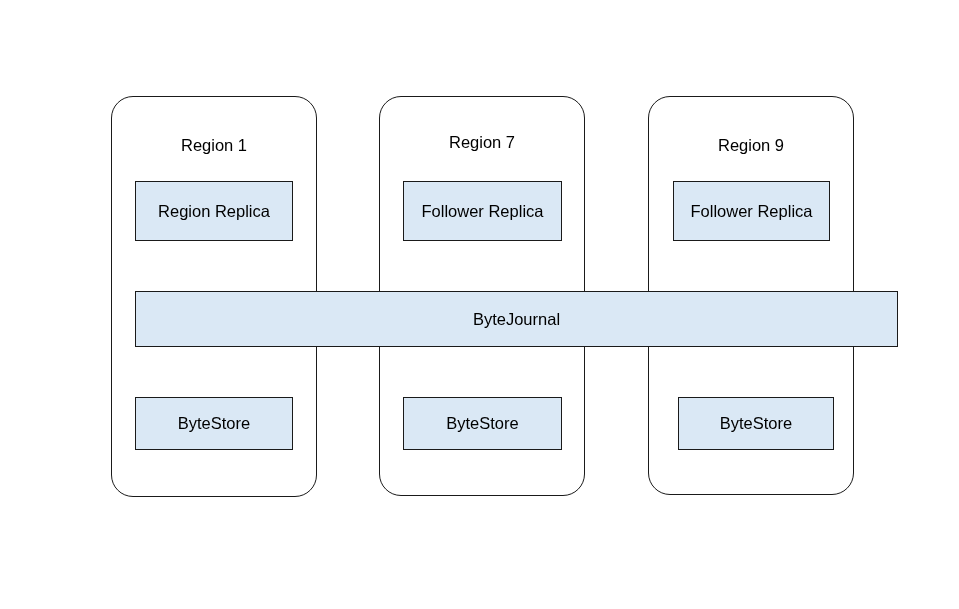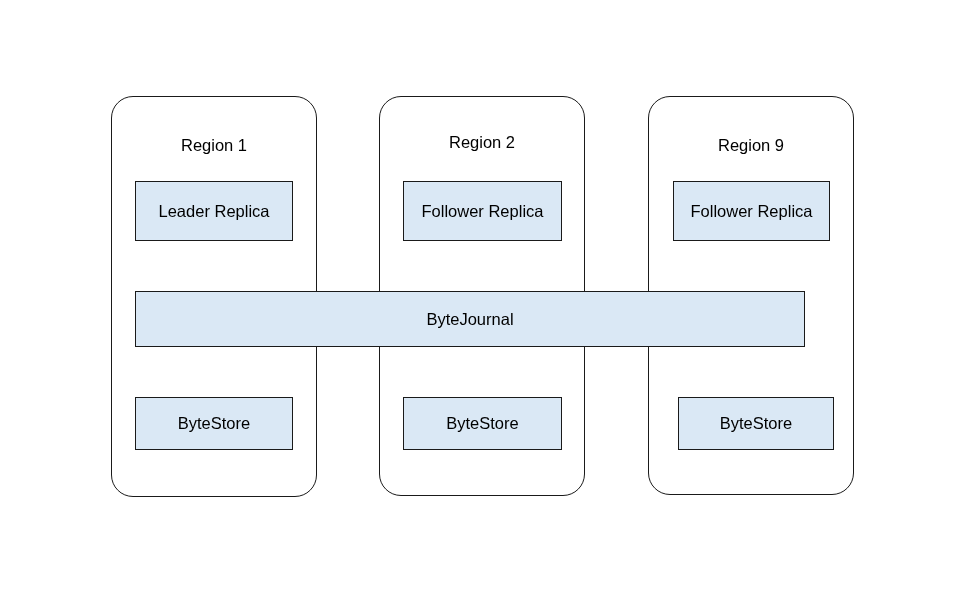--- a/index.html
+++ b/index.html
@@ -69,30 +69,30 @@
 </head>
 <body>
 
 <div id="canvas">
 
   <div class="region" style="left:111px; top:96px; width:206px; height:401px;">
   </div>
   <div class="region-label" style="left:111px; top:137px; width:206px;">Region 1</div>
 
   <div class="node-box" style="left:135px; top:181px; width:158px; height:60px; background:#dae8f5;">
-    <span>Leader Replica</span>
+    <span>Region Replica</span>
   </div>
 
   <div class="node-box" style="left:135px; top:397px; width:158px; height:53px; background:#dae8f5;">
     <span>ByteStore</span>
   </div>
 
   <div class="region" style="left:379px; top:96px; width:206px; height:400px;">
   </div>
-  <div class="region-label" style="left:379px; top:134px; width:206px;">Region 2</div>
+  <div class="region-label" style="left:379px; top:134px; width:206px;">Region 7</div>
 
   <div class="node-box" style="left:403px; top:181px; width:159px; height:60px; background:#dae8f5;">
     <span>Follower Replica</span>
   </div>
 
   <div class="node-box" style="left:403px; top:397px; width:159px; height:53px; background:#dae8f5;">
     <span>ByteStore</span>
   </div>
 
   <div class="region" style="left:648px; top:96px; width:206px; height:399px;">
@@ -100,17 +100,17 @@
   <div class="region-label" style="left:648px; top:137px; width:206px;">Region 9</div>
 
   <div class="node-box" style="left:673px; top:181px; width:157px; height:60px; background:#dae8f5;">
     <span>Follower Replica</span>
   </div>
 
   <div class="node-box" style="left:678px; top:397px; width:156px; height:53px; background:#dae8f5;">
     <span>ByteStore</span>
   </div>
 
-  <div class="journal-bar" style="left:135px; top:291px; width:670px; height:56px; background:#dae8f5;">
+  <div class="journal-bar" style="left:135px; top:291px; width:763px; height:56px; background:#dae8f5;">
     <span>ByteJournal</span>
   </div>
 
 </div>
 
 </body></html>

